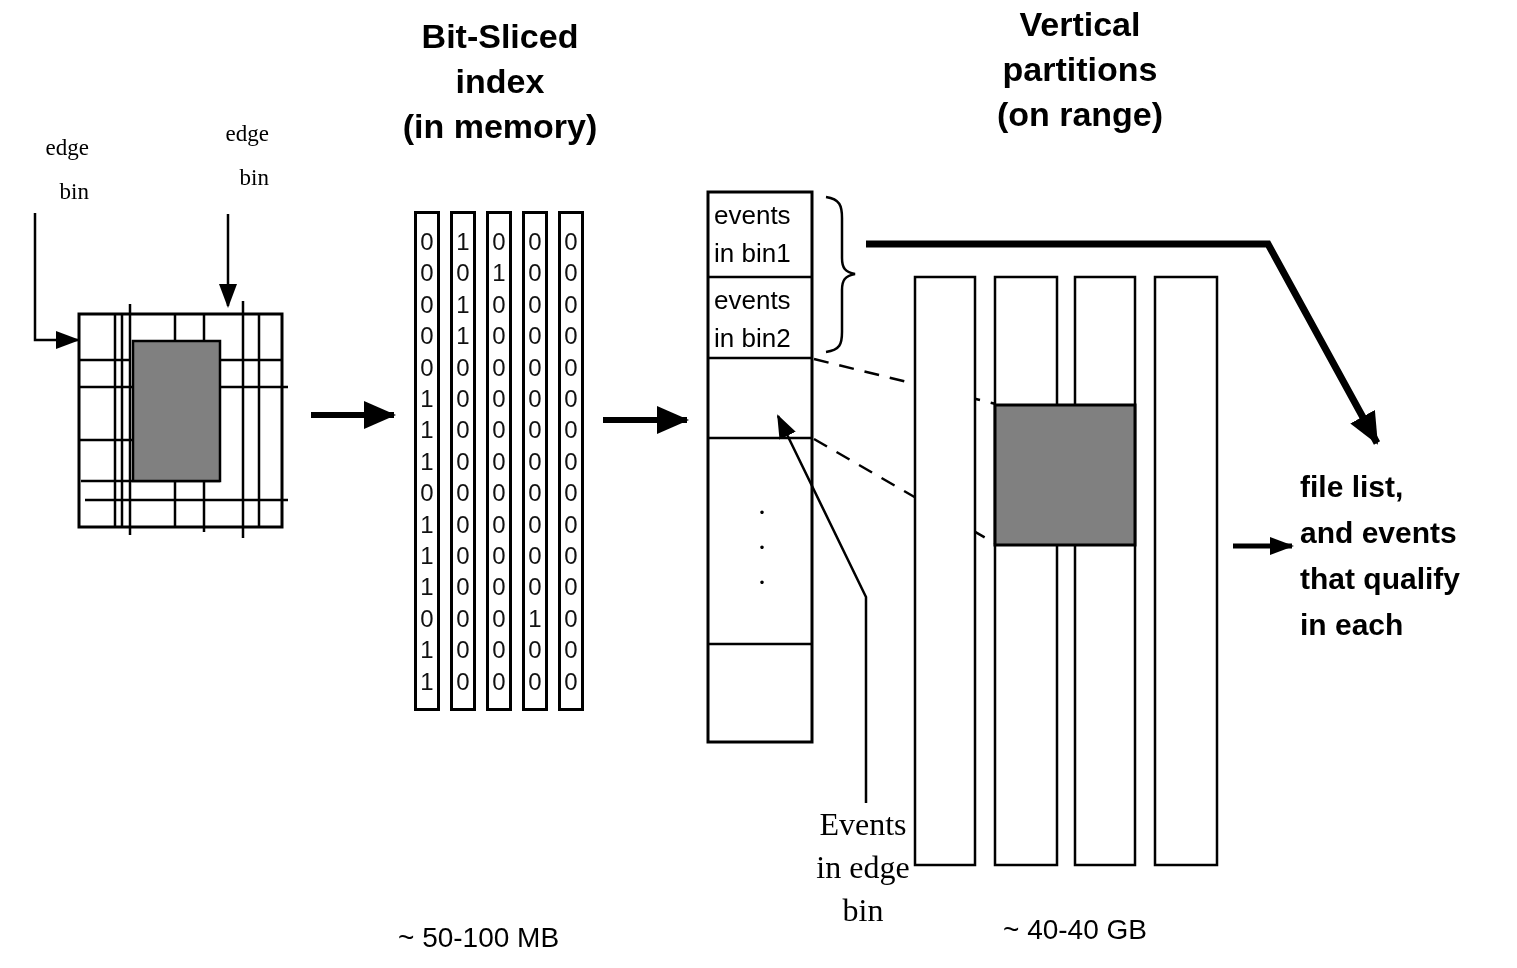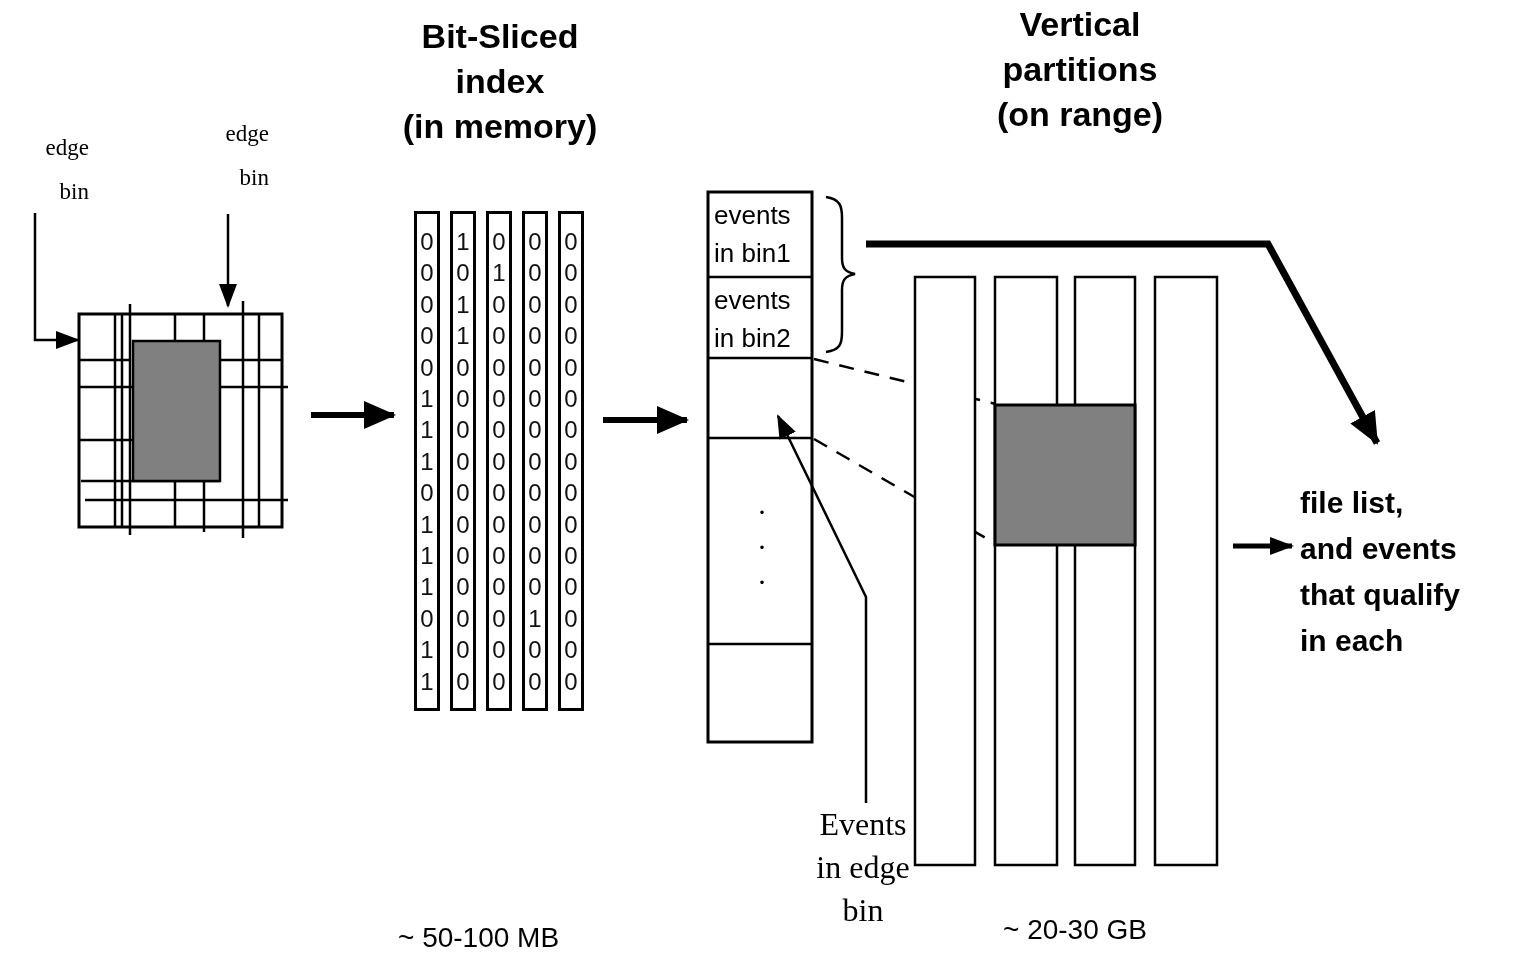--- a/index.html
+++ b/index.html
@@ -130,27 +130,27 @@
 
   <div class="txt edge-label serif center" style="left:7px;top:126px;width:82px;">edge
 bin</div>
 
   <div class="txt edge-label serif center" style="left:187px;top:112px;width:82px;">edge
 bin</div>
 
 
   <div class="txt size-label sans" style="left:398px;top:921px;">~ 50-100 MB</div>
 
-  <div class="txt size-label sans" style="left:1003px;top:913px;">~ 20-30 GB</div>
+  <div class="txt size-label sans" style="left:1003px;top:913px;">~ 40-40 GB</div>
 
   <div class="txt events-edge-label serif center" style="left:782px;top:803px;width:162px;">Events
 in edge
 bin</div>
 
-  <div class="txt filelist-label sans-bold" style="left:1300px;top:480px;width:210px;">file list,
+  <div class="txt filelist-label sans-bold" style="left:1300px;top:464px;width:210px;">file list,
 and events
 that qualify
 in each</div>
 
   <div class="txt bin-label sans" style="left:714px;top:196px;width:96px;">events
 in bin1</div>
 
   <div class="txt bin-label sans" style="left:714px;top:281px;width:96px;">events
 in bin2</div>
 

